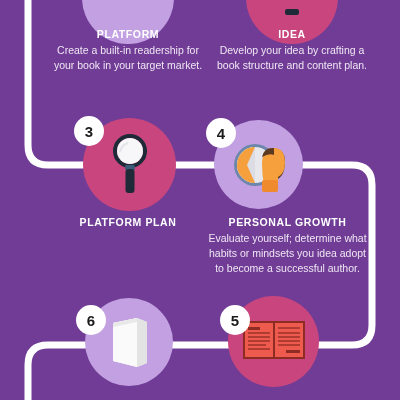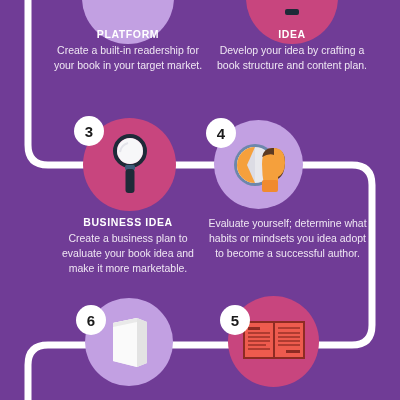--- a/index.html
+++ b/index.html
@@ -132,25 +132,25 @@
         <path d="M45 14 q13 1 12 16 q-1 14 -10 16 l0 -32 z" fill="#5C3A22"></path>
         <path d="M34 30 q0 -16 12 -16 q11 0 11 15 q0 10 -7 14 l0 8 l-14 0 q-2 -10 -2 -21 z" fill="#F5A03C"></path>
         <rect x="34" y="46" width="16" height="12" rx="2" fill="#F08A2E"></rect>
         <path d="M46 14 q-10 -1 -12 9 q7 -4 12 -2 z" fill="#5C3A22"></path>
       </svg>
     </div>
   </div>
   <div class="badge" style="left:206px; top:118px;">4</div>
 
   <div class="step-text" style="left:53px; top:216px;">
-    <div class="step-title">BUSINESS IDEA</div>
-    <div class="step-desc">Create a business plan to evaluate your book idea and make it more marketable.</div>
+    <div class="step-title">PLATFORM PLAN</div>
   </div>
 
   <div class="step-text" style="left:205px; top:216px; width:165px;">
+    <div class="step-title">PERSONAL GROWTH</div>
     <div class="step-desc">Evaluate yourself; determine what habits or mindsets you idea adopt to become a successful author.</div>
   </div>
 
   <div class="step-circle" style="left:85px; top:298px; width:88px; height:88px; background:#C2A0E2;">
     <div class="icon-wrap">
       <svg width="52" height="58" viewBox="0 0 52 58">
         <path d="M10 10 L34 5 L44 9 L44 50 L34 54 L10 48 Z" fill="#F4F4F4"></path>
         <path d="M34 5 L44 9 L44 50 L34 54 Z" fill="#E3E3E3"></path>
         <path d="M10 10 L34 5 L34 54 L10 48 Z" fill="#FAFAFA"></path>
         <path d="M10 10 L34 5 L34 9 L10 14 Z" fill="#E9E9E9"></path>

